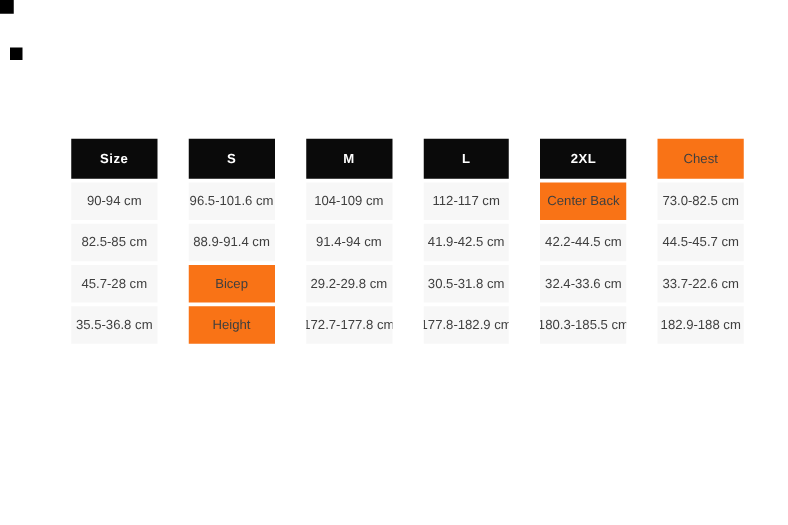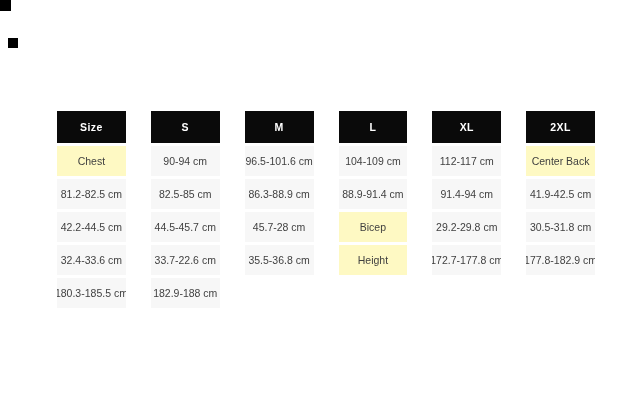--- a/index.html
+++ b/index.html
@@ -43,48 +43,46 @@
     overflow: hidden;
     margin-left: 22px;
   }
   .cell.header {
     background: #0a0a0a;
     color: #ffffff;
     font-weight: bold;
     letter-spacing: 0.4px;
   }
   .cell.label {
-    background: #fef9c3;
+    background: #f97316;
   }
 </style>
 </head>
 <body>
 
 <div id="artifact-square-1" class="artifact-square"></div>
 <div id="artifact-square-2" class="artifact-square"></div>
 
 <div class="size-chart">
 
   <div class="cell header">Size</div>
   <div class="cell header">S</div>
   <div class="cell header">M</div>
   <div class="cell header">L</div>
-  <div class="cell header">XL</div>
   <div class="cell header">2XL</div>
 
   <div class="cell label">Chest</div>
   <div class="cell">90-94 cm</div>
   <div class="cell">96.5-101.6 cm</div>
   <div class="cell">104-109 cm</div>
   <div class="cell">112-117 cm</div>
 
   <div class="cell label">Center Back</div>
-  <div class="cell">81.2-82.5 cm</div>
+  <div class="cell">73.0-82.5 cm</div>
   <div class="cell">82.5-85 cm</div>
-  <div class="cell">86.3-88.9 cm</div>
   <div class="cell">88.9-91.4 cm</div>
   <div class="cell">91.4-94 cm</div>
 
   <div class="cell">41.9-42.5 cm</div>
   <div class="cell">42.2-44.5 cm</div>
   <div class="cell">44.5-45.7 cm</div>
   <div class="cell">45.7-28 cm</div>
 
   <div class="cell label">Bicep</div>
   <div class="cell">29.2-29.8 cm</div>

